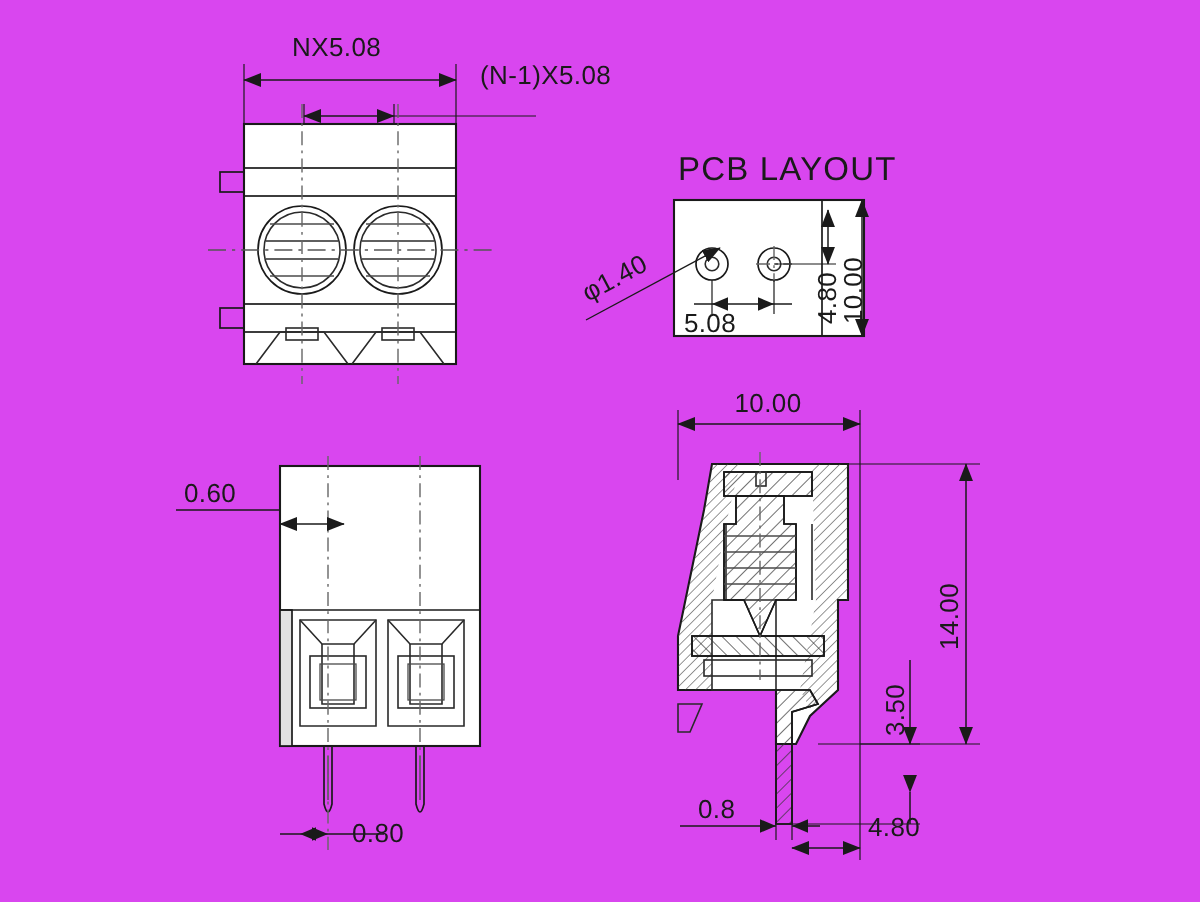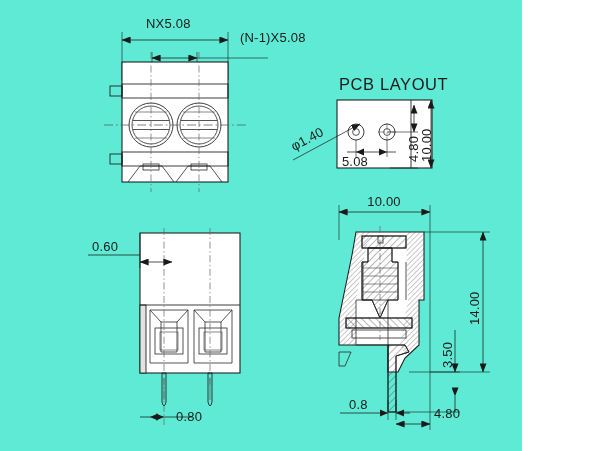--- a/index.html
+++ b/index.html
@@ -3,21 +3,21 @@
 <meta charset="utf-8">
 <style>
   html,body{margin:0;padding:0;background:#ffffff;}
   body{
     width:600px;height:451px;
     font-family:"Liberation Sans", sans-serif;
     color:#1a1a1a;
     overflow:hidden;
     position:relative;
   }
-  #sheet{position:absolute;left:0;top:0;width:522px;height:451px;background:#5eead4;}
+  #sheet{position:absolute;left:0;top:0;width:600px;height:451px;background:#d946ef;}
   svg#drawing{position:absolute;left:0;top:0;width:600px;height:451px;display:block;}
 
   .dimtext{
     font-family:"Liberation Sans", sans-serif;
     font-size:13px;
     fill:#1a1a1a;
     letter-spacing:0.2px;
   }
   .titletext{
     font-family:"Liberation Sans", sans-serif;

